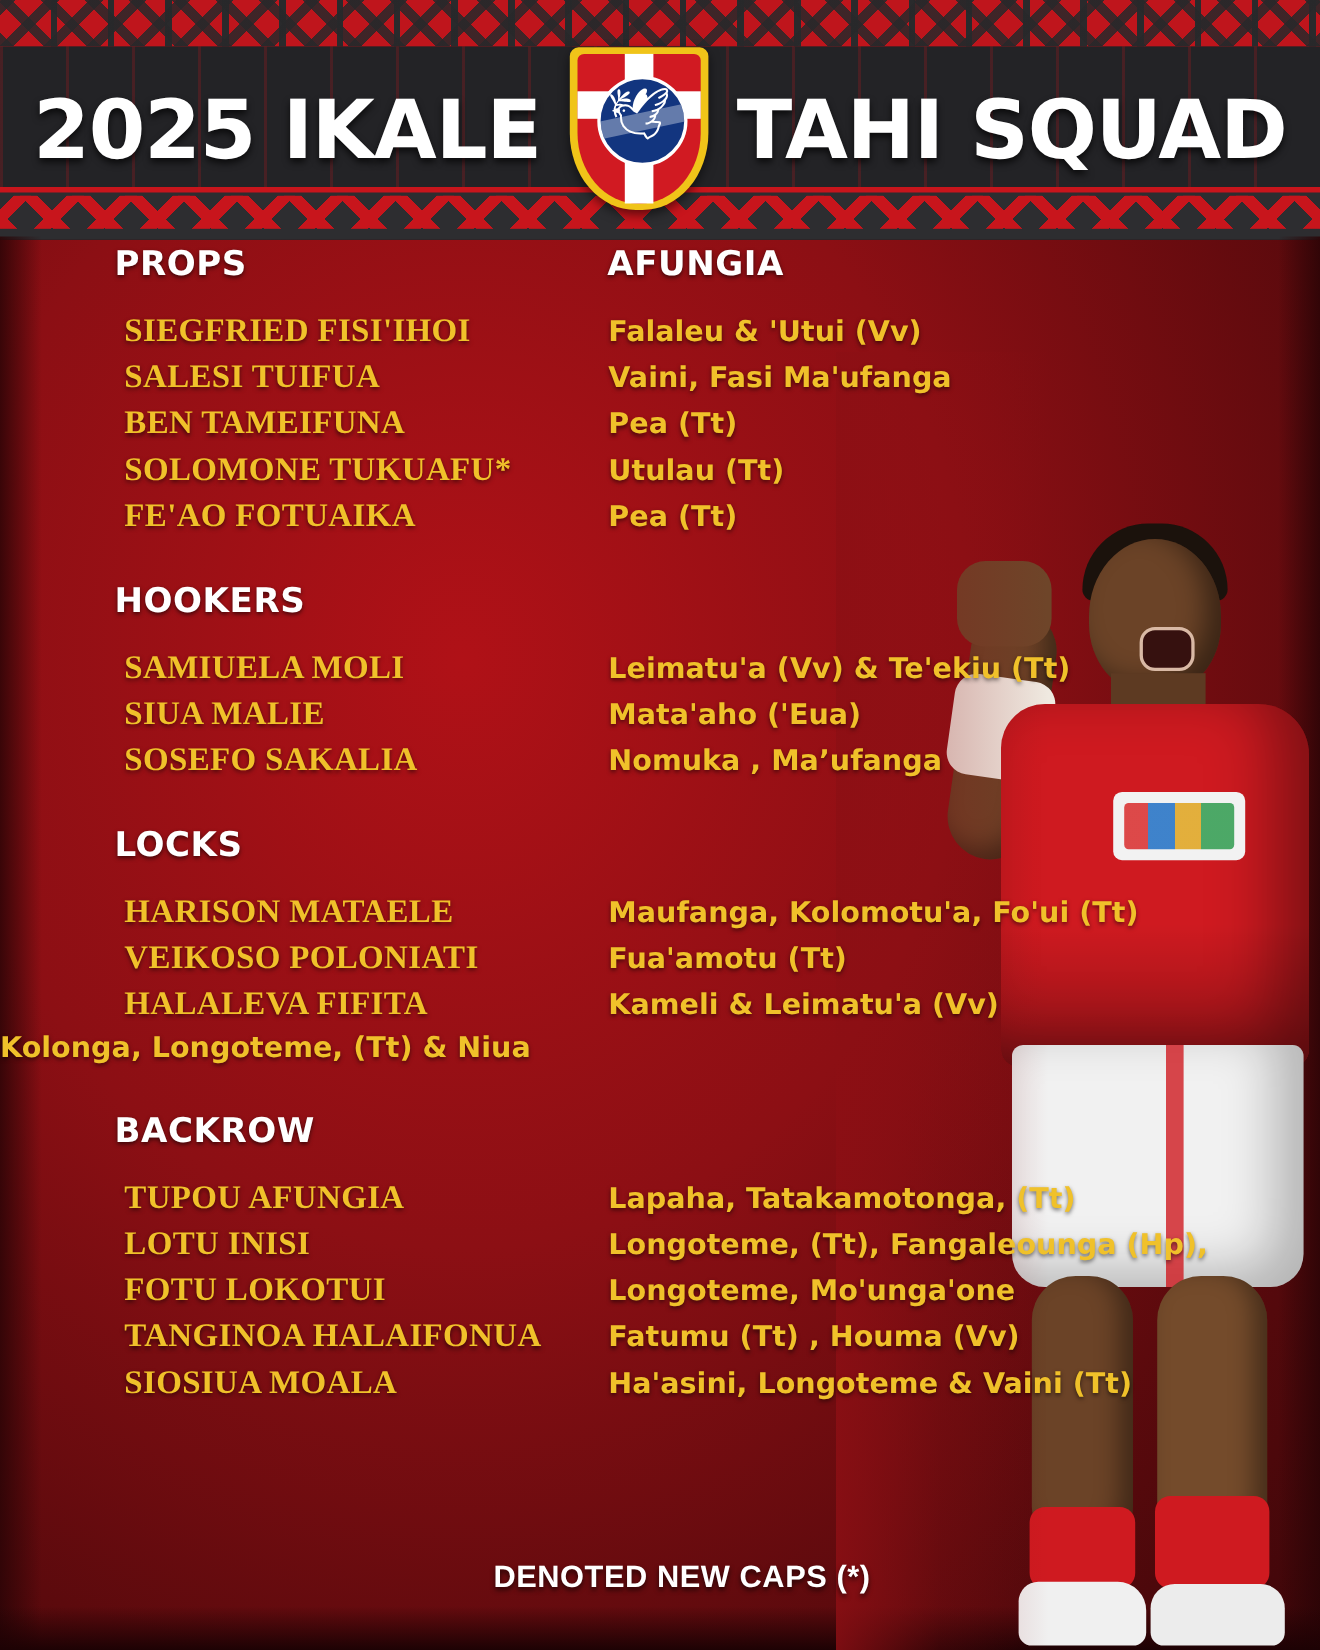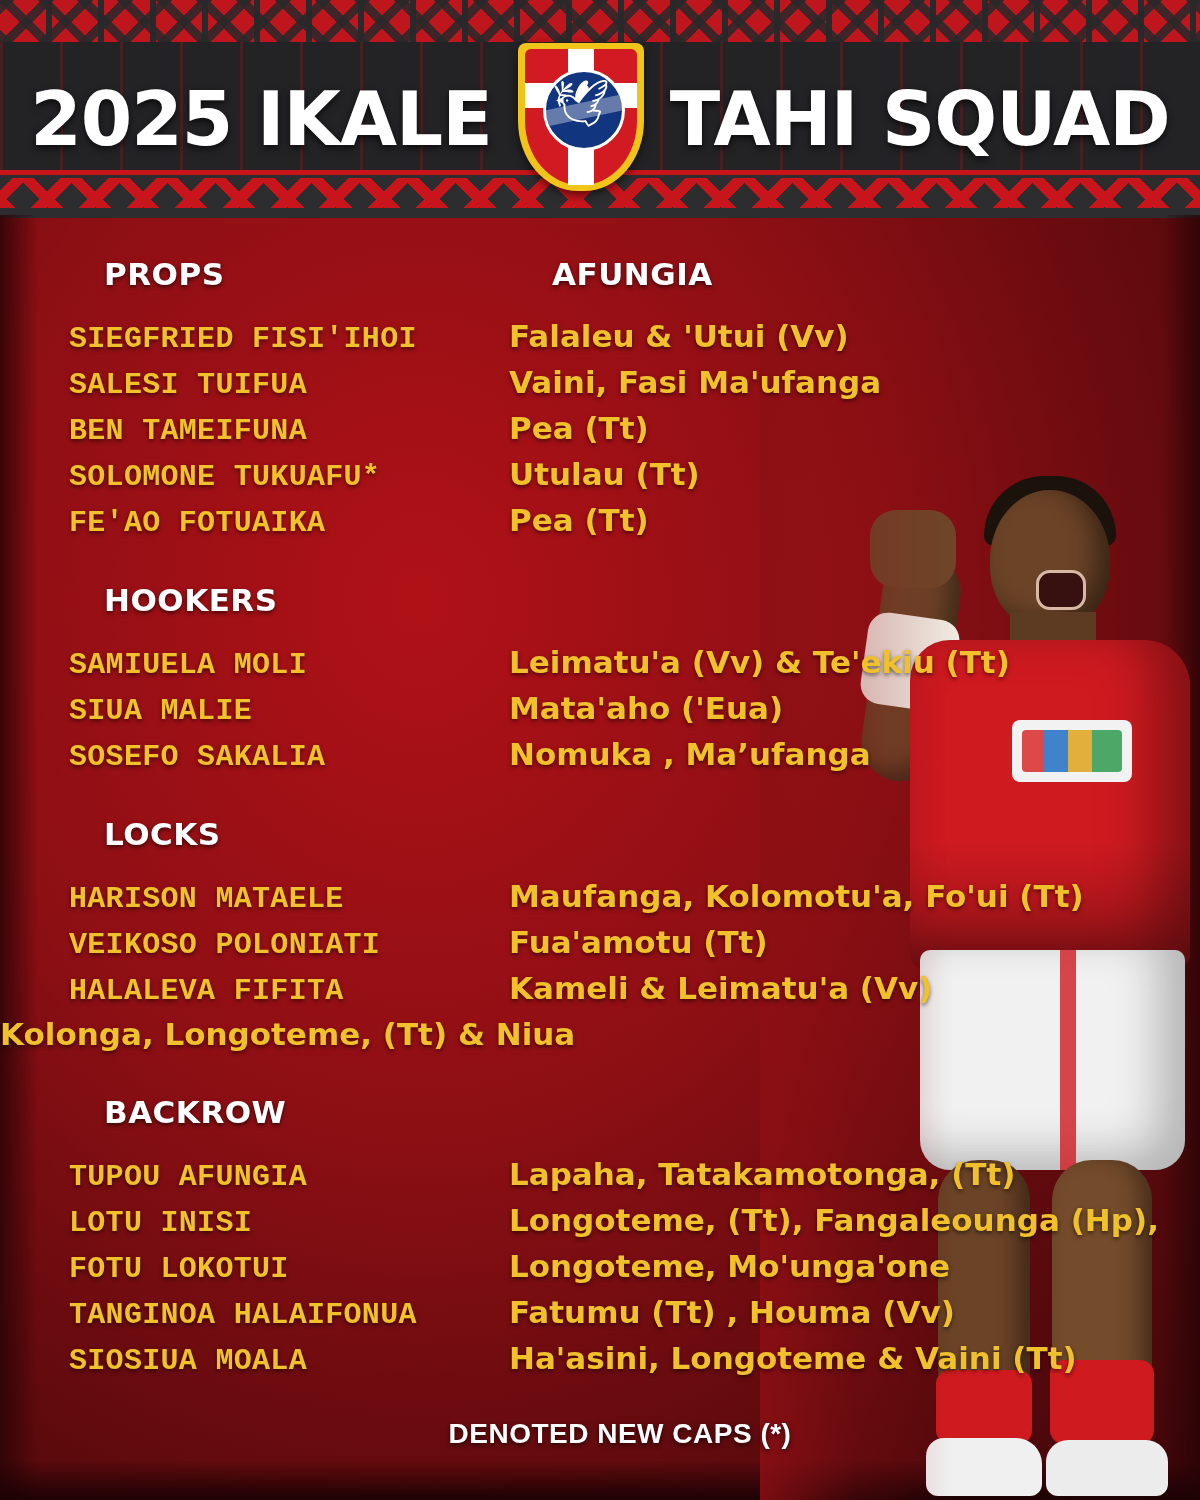--- a/index.html
+++ b/index.html
@@ -192,41 +192,41 @@
   }
   .p-bootR{
     position:absolute;left:286px;top:1120px;width:122px;height:56px;border-radius:22px 22px 12px 12px;background:#ececec;
   }
   .p-fade{
     position:absolute;left:0;top:0;width:430px;height:1180px;
     background:linear-gradient(90deg, rgba(140,15,20,.85) 0%, rgba(140,15,20,.25) 22%, rgba(140,15,20,0) 45%);
   }
   
   .content{
-    position:absolute;left:0;top:256px;width:1200px;z-index:4;
+    position:absolute;left:0;top:222px;width:1200px;z-index:4;
   }
   .group{margin-bottom:6px;}
   .group-title{
     color:#ffffff;font-weight:bold;font-size:31px;letter-spacing:.5px;
     font-family:"DejaVu Sans", sans-serif;
     margin:0 0 26px 104px;
     text-shadow:0 2px 4px rgba(0,0,0,.6);
   }
   .row{
     display:flex;align-items:baseline;margin:0 0 8px 0;
   }
   .name{
-    width:440px;flex:0 0 440px;margin-left:69px;
+    width:440px;flex:0 0 440px;margin-left:113px;
     color:#f0c12a;font-weight:bold;font-size:30px;letter-spacing:.3px;
-    font-family:Liberation Mono, monospace;
+    font-family:Liberation Serif, serif;
     text-shadow:0 2px 4px rgba(0,0,0,.55);
     white-space:nowrap;
   }
   .village{
-    color:#f0c12a;font-weight:bold;font-size:31px;
+    color:#f0c12a;font-weight:bold;font-size:26px;
     font-family:"DejaVu Sans", sans-serif;
     text-shadow:0 2px 4px rgba(0,0,0,.55);
     white-space:nowrap;
   }
   .col-head{
     position:absolute;left:552px;top:0;
     color:#ffffff;font-weight:bold;font-size:31px;letter-spacing:.5px;
     font-family:"DejaVu Sans", sans-serif;
     text-shadow:0 2px 4px rgba(0,0,0,.6);
   }

